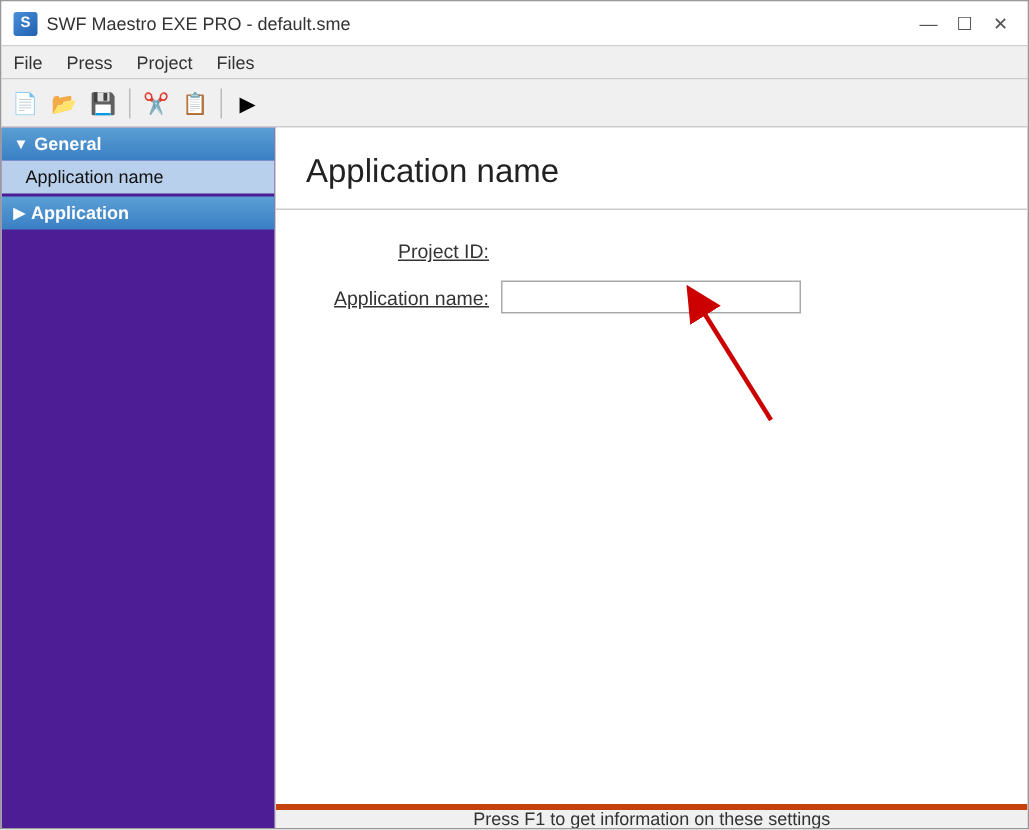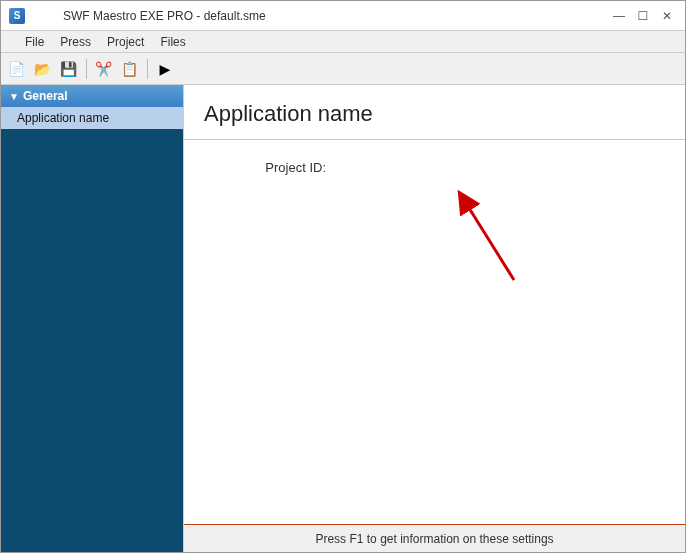--- a/index.html
+++ b/index.html
@@ -43,21 +43,20 @@
       align-items: center;
       justify-content: center;
       color: #fff;
       font-size: 10px;
       font-weight: bold;
     }
     .titlebar-text {
       flex: 1;
       font-size: 12px;
       color: #333;
-      margin-left: 32px;
     }
     .titlebar-buttons {
       display: flex;
       gap: 4px;
     }
     .titlebar-btn {
       width: 20px;
       height: 20px;
       border: none;
       background: transparent;
@@ -68,21 +67,21 @@
       align-items: center;
       justify-content: center;
     }
 
     
     .menubar {
       height: 22px;
       background: #f0f0f0;
       display: flex;
       align-items: center;
-      padding: 0 16px;
+      padding: 0 0;
       border-bottom: 1px solid #ccc;
       flex-shrink: 0;
     }
     .menu-item {
       padding: 2px 8px;
       font-size: 12px;
       color: #333;
       cursor: pointer;
       border-radius: 2px;
     }
@@ -120,21 +119,21 @@
     
     .main-area {
       display: flex;
       flex: 1;
       overflow: hidden;
     }
 
     
     .sidebar {
       width: 183px;
-      background: #0c4a6e;
+      background: #4c1d95;
       flex-shrink: 0;
       border-right: 1px solid #ccc;
       overflow-y: auto;
     }
 
     .sidebar-section {
       margin-bottom: 2px;
     }
 
     .sidebar-section-header {
@@ -197,20 +196,21 @@
       display: flex;
       align-items: center;
       margin-bottom: 12px;
     }
     .form-label {
       width: 130px;
       font-size: 13px;
       color: #333;
       text-align: right;
       padding-right: 8px;
+      text-decoration: underline;
     }
     .form-value {
       font-size: 13px;
       color: #333;
     }
     .form-input {
       width: 200px;
       height: 22px;
       border: 1px solid #aaa;
       background: #fff;
@@ -222,23 +222,23 @@
     
     .arrow-indicator {
       position: absolute;
       top: 40px;
       left: 260px;
       pointer-events: none;
     }
 
     
     .statusbar {
-      height: 28px;
-      background: #f0f0f0;
-      border-top: 1px solid #c2410c;
+      height: 16px;
+      background: #f0f0f0;
+      border-top: 4px solid #c2410c;
       display: flex;
       align-items: center;
       justify-content: center;
       font-size: 12px;
       color: #333;
       flex-shrink: 0;
     }
   </style>
 </head>
 <body>
@@ -281,35 +281,45 @@
         <div class="sidebar-section-header">
           <span class="chevron-icon chevron-down"></span>
           <span>General</span>
         </div>
         <div class="sidebar-items">
           <div class="sidebar-item active">Application name</div>
         </div>
       </div>
 
 
+      <div class="sidebar-section">
+        <div class="sidebar-section-header">
+          <span class="chevron-icon chevron-right"></span>
+          <span>Application</span>
+        </div>
+      </div>
 
 
     </div>
 
     <div class="content">
       <div class="content-header">
         <h1 class="content-title">Application name</h1>
       </div>
       <div class="content-body">
 
         <div class="form-row">
           <span class="form-label">Project ID:</span>
           <span class="form-value"></span>
         </div>
 
+        <div class="form-row">
+          <span class="form-label">Application name:</span>
+          <input class="form-input" type="text" style="">
+        </div>
 
         <div class="arrow-indicator">
           <svg width="90" height="110" viewBox="0 0 90 110">
 
             <defs>
               <marker id="arrowhead" markerWidth="8" markerHeight="8" refX="4" refY="4" orient="auto">
                 <polygon points="0 0, 8 4, 0 8" fill="#cc0000"></polygon>
               </marker>
             </defs>
             <line x1="70" y1="100" x2="20" y2="20" stroke="#cc0000" stroke-width="3" marker-end="url(#arrowhead)"></line>

